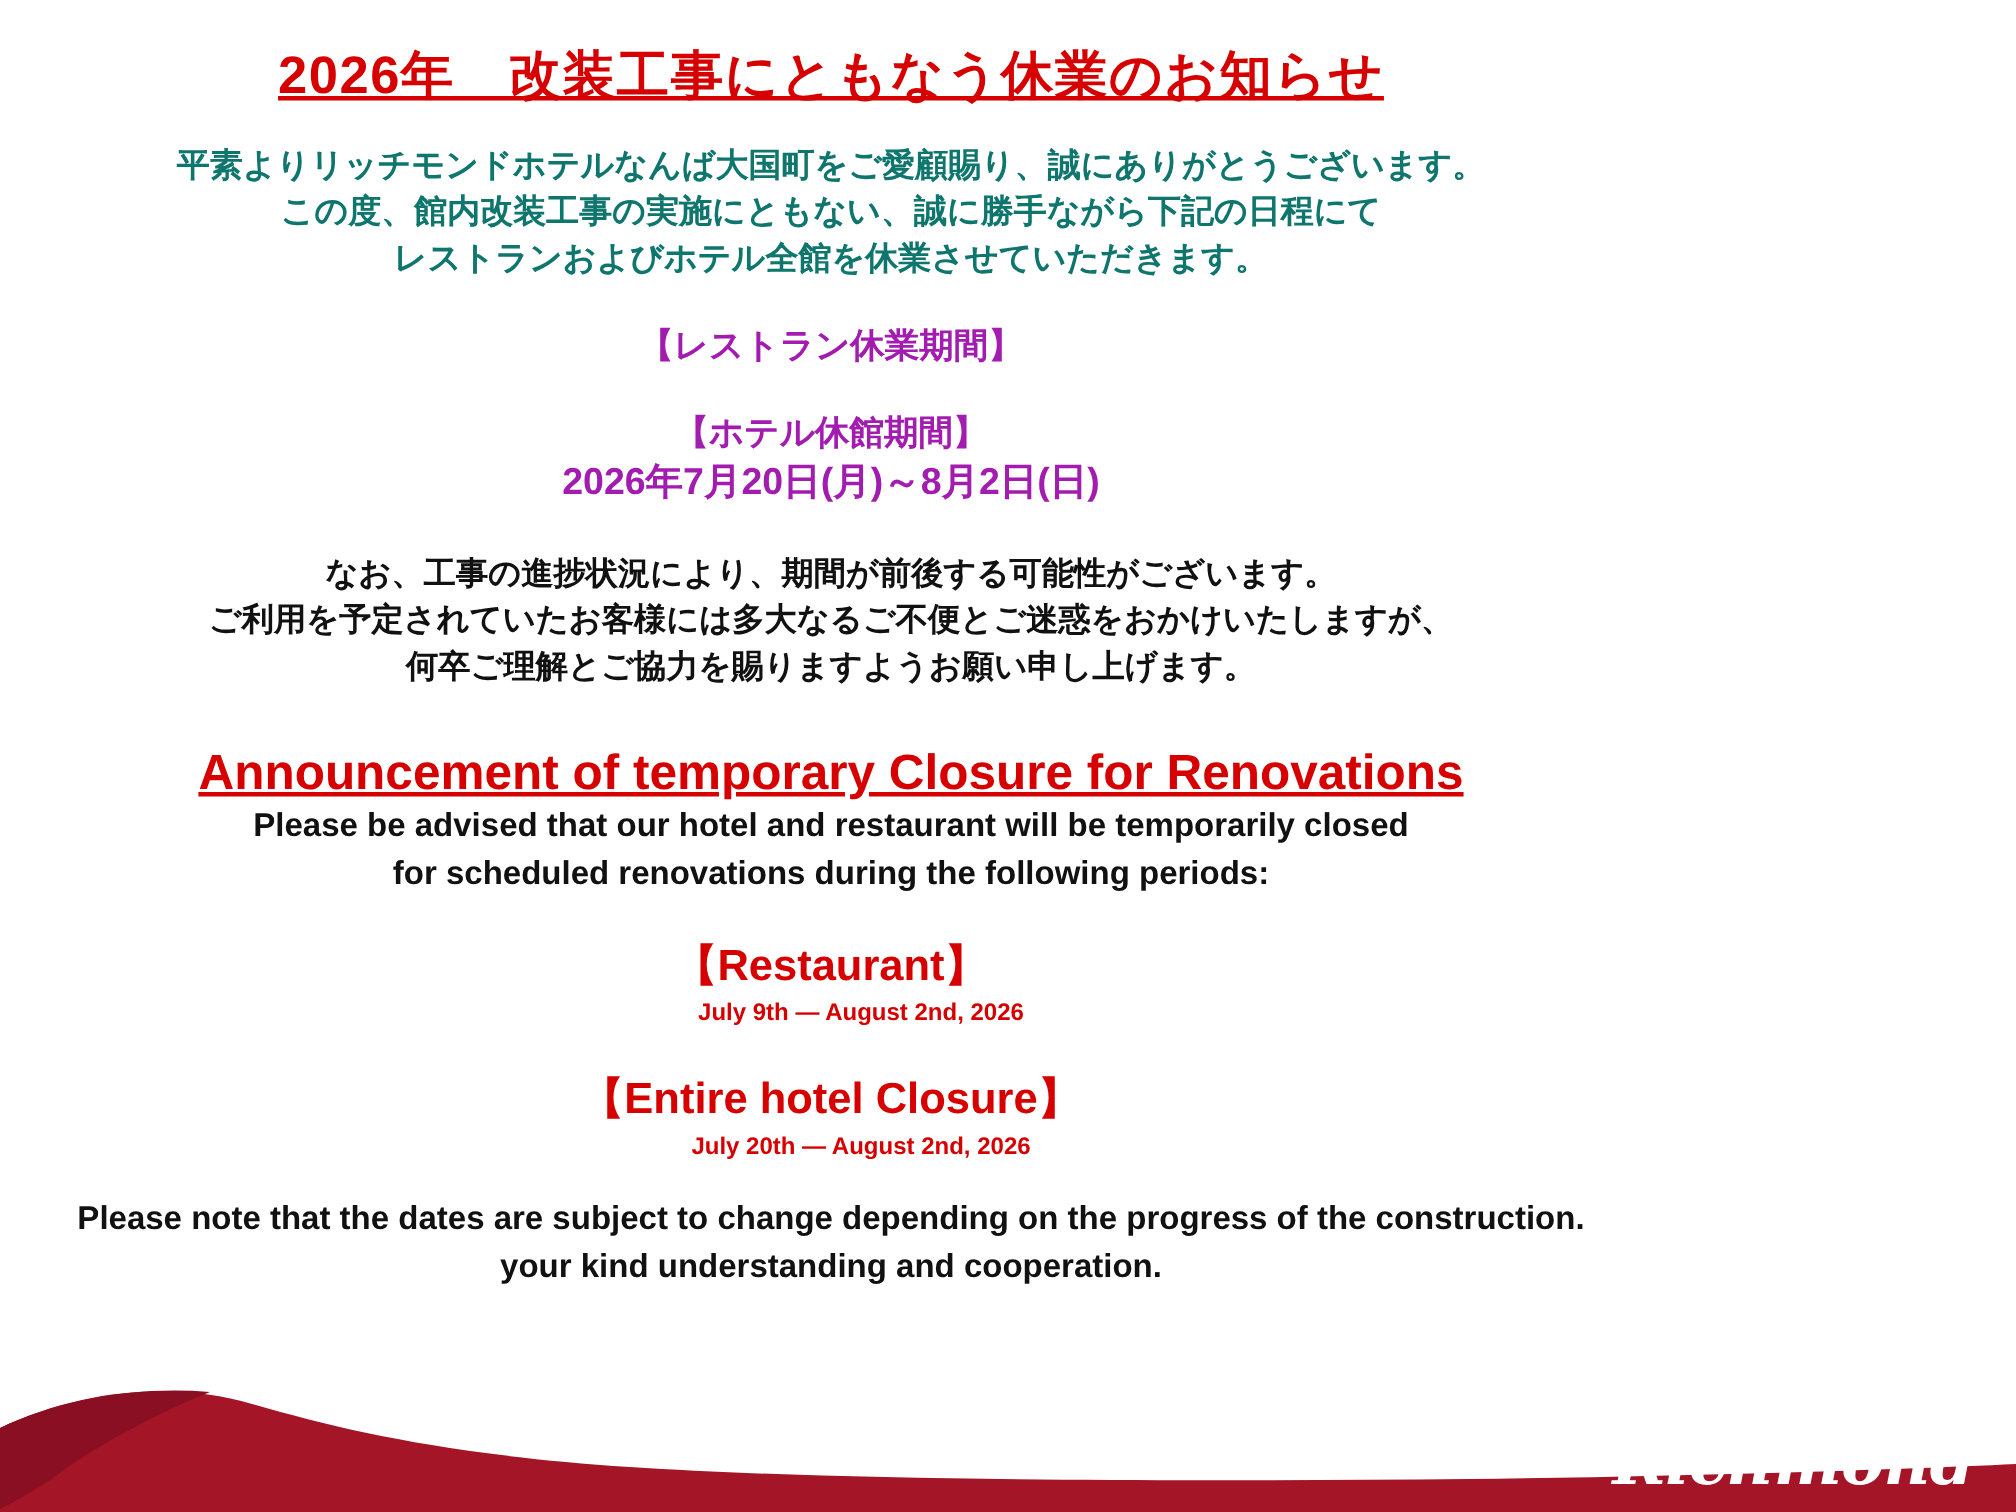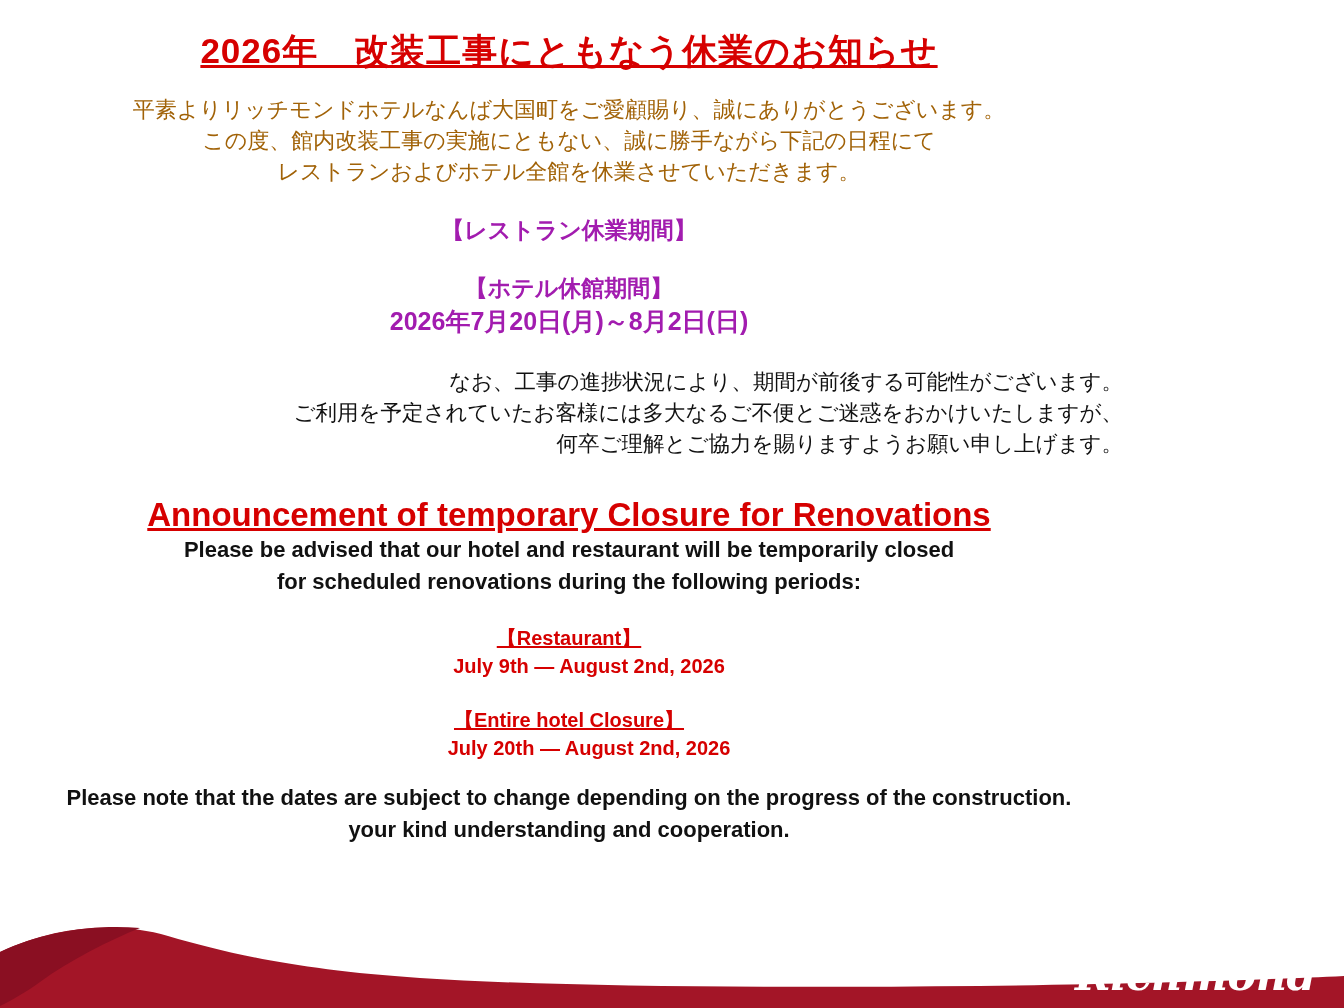--- a/index.html
+++ b/index.html
@@ -17,63 +17,62 @@
 
   .page {
     position: relative;
     width: 1344px;
     height: 1008px;
   }
 
   .content {
     position: absolute;
     top: 0;
-    left: 15px;
+    left: 0;
     width: 1108px;
     text-align: center;
   }
 
   .jp-title {
     margin-top: 30px;
     font-size: 35px;
     font-weight: bold;
     color: #d60000;
     text-decoration: underline;
     letter-spacing: 1px;
     line-height: 1.2;
   }
 
   .jp-intro {
     margin-top: 22px;
     font-size: 22px;
-    font-weight: normal;
-    color: #a16207;
+    font-weight: bold;
+    color: #0f766e;
     line-height: 1.42;
   }
 
   .block {
     margin-top: 26px;
     color: #a21caf;
     font-weight: bold;
     line-height: 1.4;
   }
   .block .head {
     font-size: 23px;
   }
   .block .dates {
     font-size: 25px;
   }
 
   .jp-note {
     margin-top: 28px;
     font-size: 21.5px;
-    font-weight: normal;
+    font-weight: bold;
     color: #111111;
     line-height: 1.45;
-    text-align: right;
   }
 
   .en-title {
     margin-top: 34px;
     font-size: 33px;
     font-weight: bold;
     color: #d60000;
     text-decoration: underline;
     line-height: 1.2;
   }
@@ -85,25 +84,24 @@
     line-height: 1.45;
   }
 
   .en-block {
     margin-top: 26px;
     color: #d60000;
     font-weight: bold;
     line-height: 1.4;
   }
   .en-block .head {
-    font-size: 20px;
-    text-decoration: underline;
+    font-size: 29px;
   }
   .en-block .dates {
-    font-size: 20px;
+    font-size: 16px;
     padding-left: 40px;
   }
 
   .en-note {
     margin-top: 20px;
     font-size: 22px;
     font-weight: bold;
     color: #111111;
     line-height: 1.45;
   }

